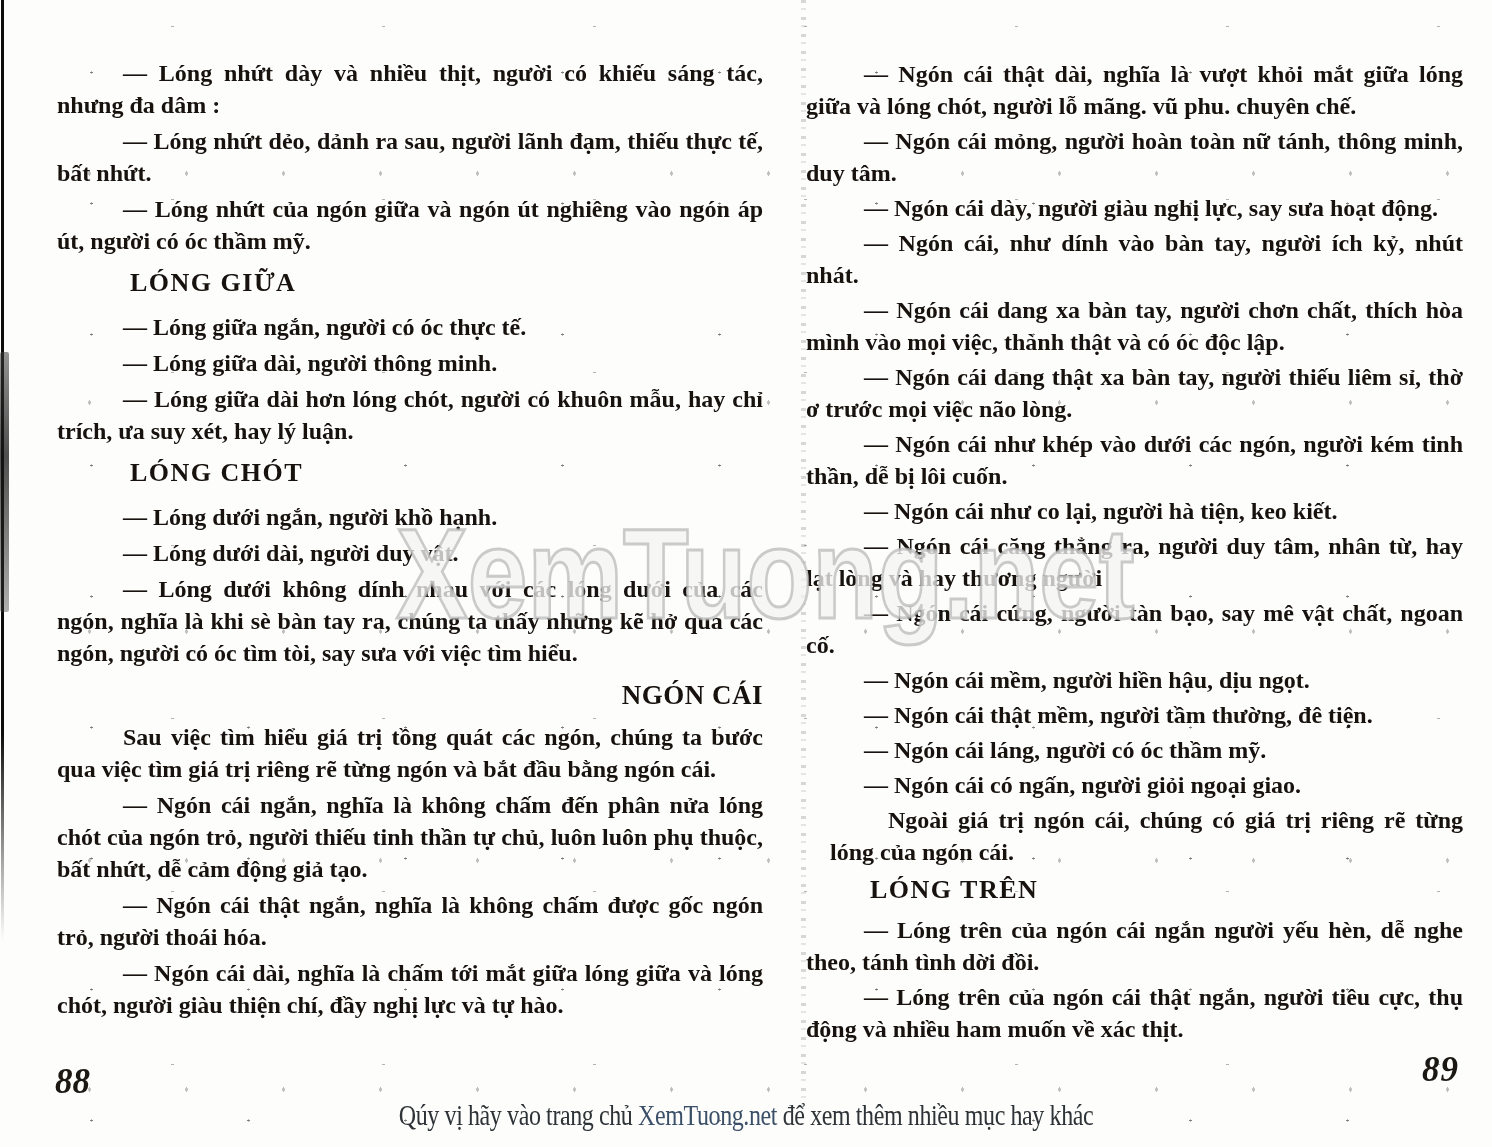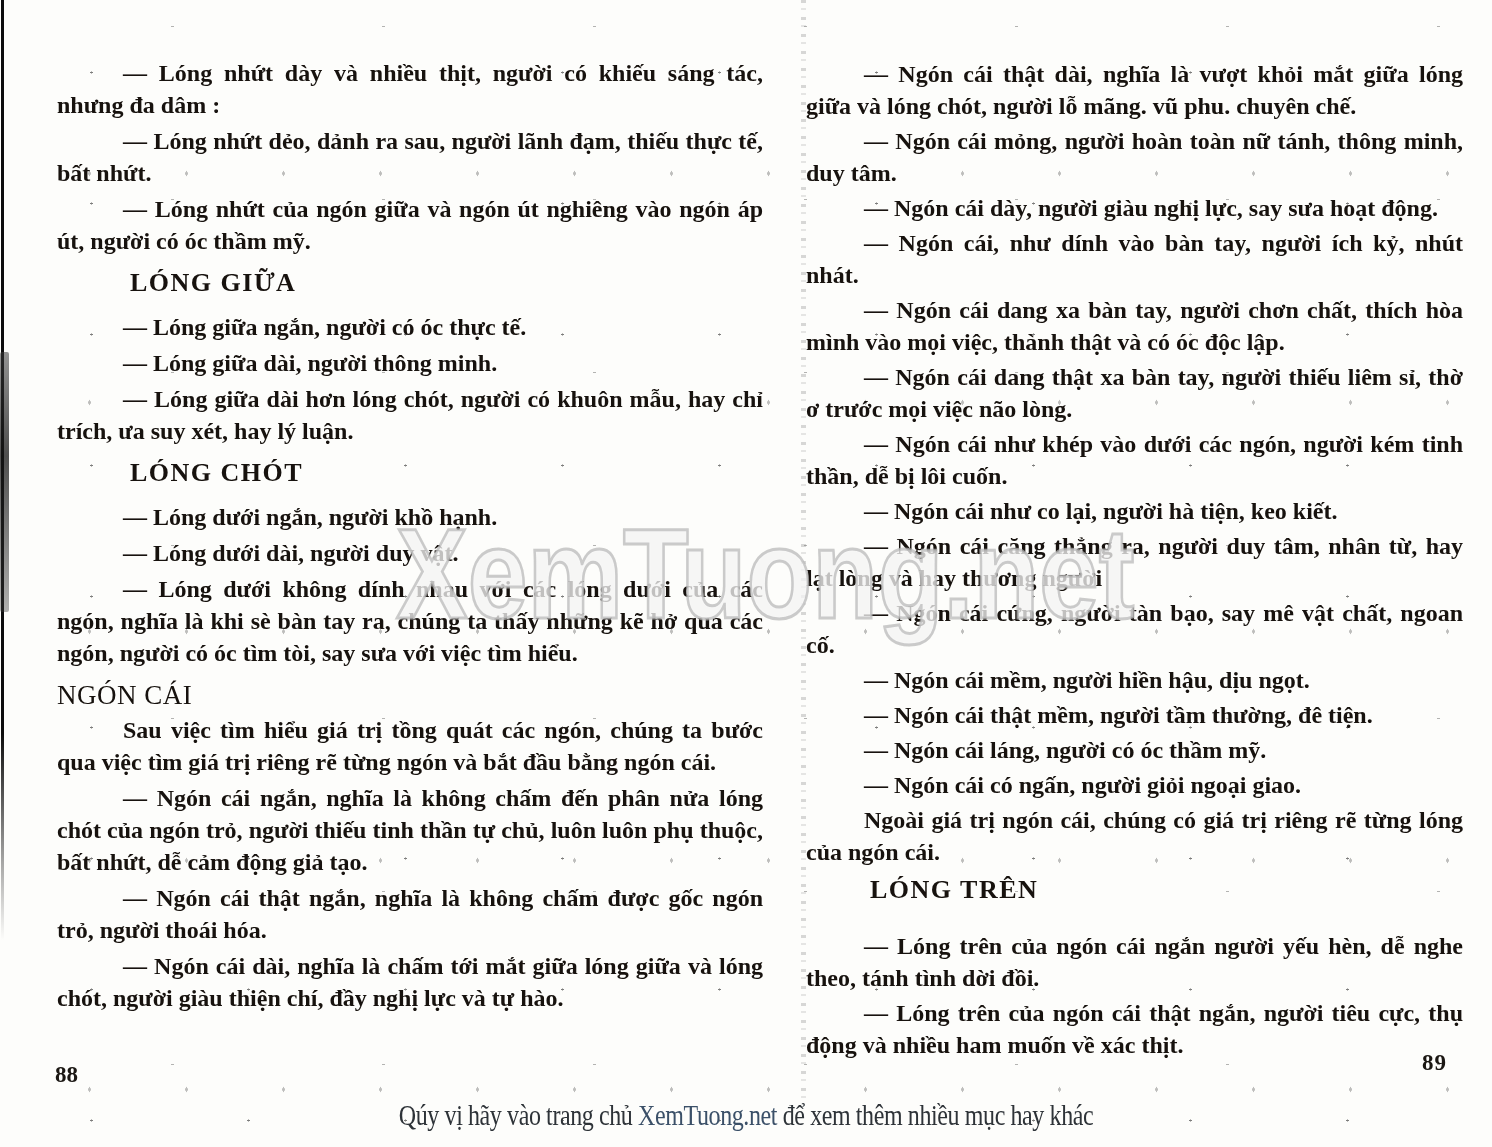--- a/index.html
+++ b/index.html
@@ -44,46 +44,46 @@
     font-weight: bold;
     font-size: 24px;
     line-height: 32px;
     text-align: justify;
   }
   .page-left  { left: 57px;  top: 57px; width: 706px; }
   .page-right { left: 806px; top: 58px; width: 657px; }
   .para { margin: 0 0 4px 0; text-indent: 66px; }
   .page-right .para { margin-bottom: 3px; text-indent: 58px; }
   .para-plain { margin: 0 0 4px 0; text-indent: 66px; }
-  .page-right .para-plain { text-indent: 58px; margin-bottom: 3px; }
+  .page-right .para-plain { text-indent: 58px; margin-bottom: 3px; margin-left: 24px; }
   .tight { margin-bottom: 0; }
   .h-sans {
     font-family: Liberation Serif, serif;
     font-weight: 700; font-size: 26px; letter-spacing: 1.5px;
     margin: 10px 0 12px 73px; text-indent: 0; text-align: left;
   }
-  .page-right .h-sans { margin-left: 64px; margin-top: 6px; margin-bottom: 24px; }
+  .page-right .h-sans { margin-left: 64px; margin-top: 6px; margin-bottom: 8px; }
   .h-serif {
     font-family: "Liberation Serif", "DejaVu Serif", serif;
-    font-weight: 400; font-size: 27px; letter-spacing: 0.5px;
-    margin: 10px 0 3px 0; text-indent: 0; text-align: left;
+    font-weight: 700; font-size: 27px; letter-spacing: 0.5px;
+    margin: 10px 0 10px 0; text-indent: 0; text-align: right;
   }
   
   .watermark {
     position: absolute; left: 396px; top: 500px;
     font-family: "Liberation Sans", "DejaVu Sans", sans-serif;
     font-weight: 700; font-size: 128px; white-space: nowrap;
     color: rgba(255,255,255,0.62);
     -webkit-text-stroke: 3px rgba(185,185,185,0.72);
     text-shadow: 0 0 2px rgba(200,200,200,0.4);
     transform: scaleX(0.84); transform-origin: left top;
     pointer-events: none;
   }
   
-  .pagenum { position: absolute; font-size: 23px; color: #1b1713; }
+  .pagenum { position: absolute; font-size: 35px; color: #1b1713; font-style: italic; }
   .pagenum-left  { left: 55px;  top: 1062px; font-weight: bold; }
   .pagenum-right { left: 1422px; top: 1050px; font-weight: 800; letter-spacing: 1px; text-align: center; }
   
   .footer {
     position: absolute; left: 0; top: 1098px; width: 100%;
     display: flex; justify-content: center;
     font-family: Liberation Serif, serif;
   }
   .footer-inner {
     font-size: 30px; color: #2e3338; white-space: nowrap;

